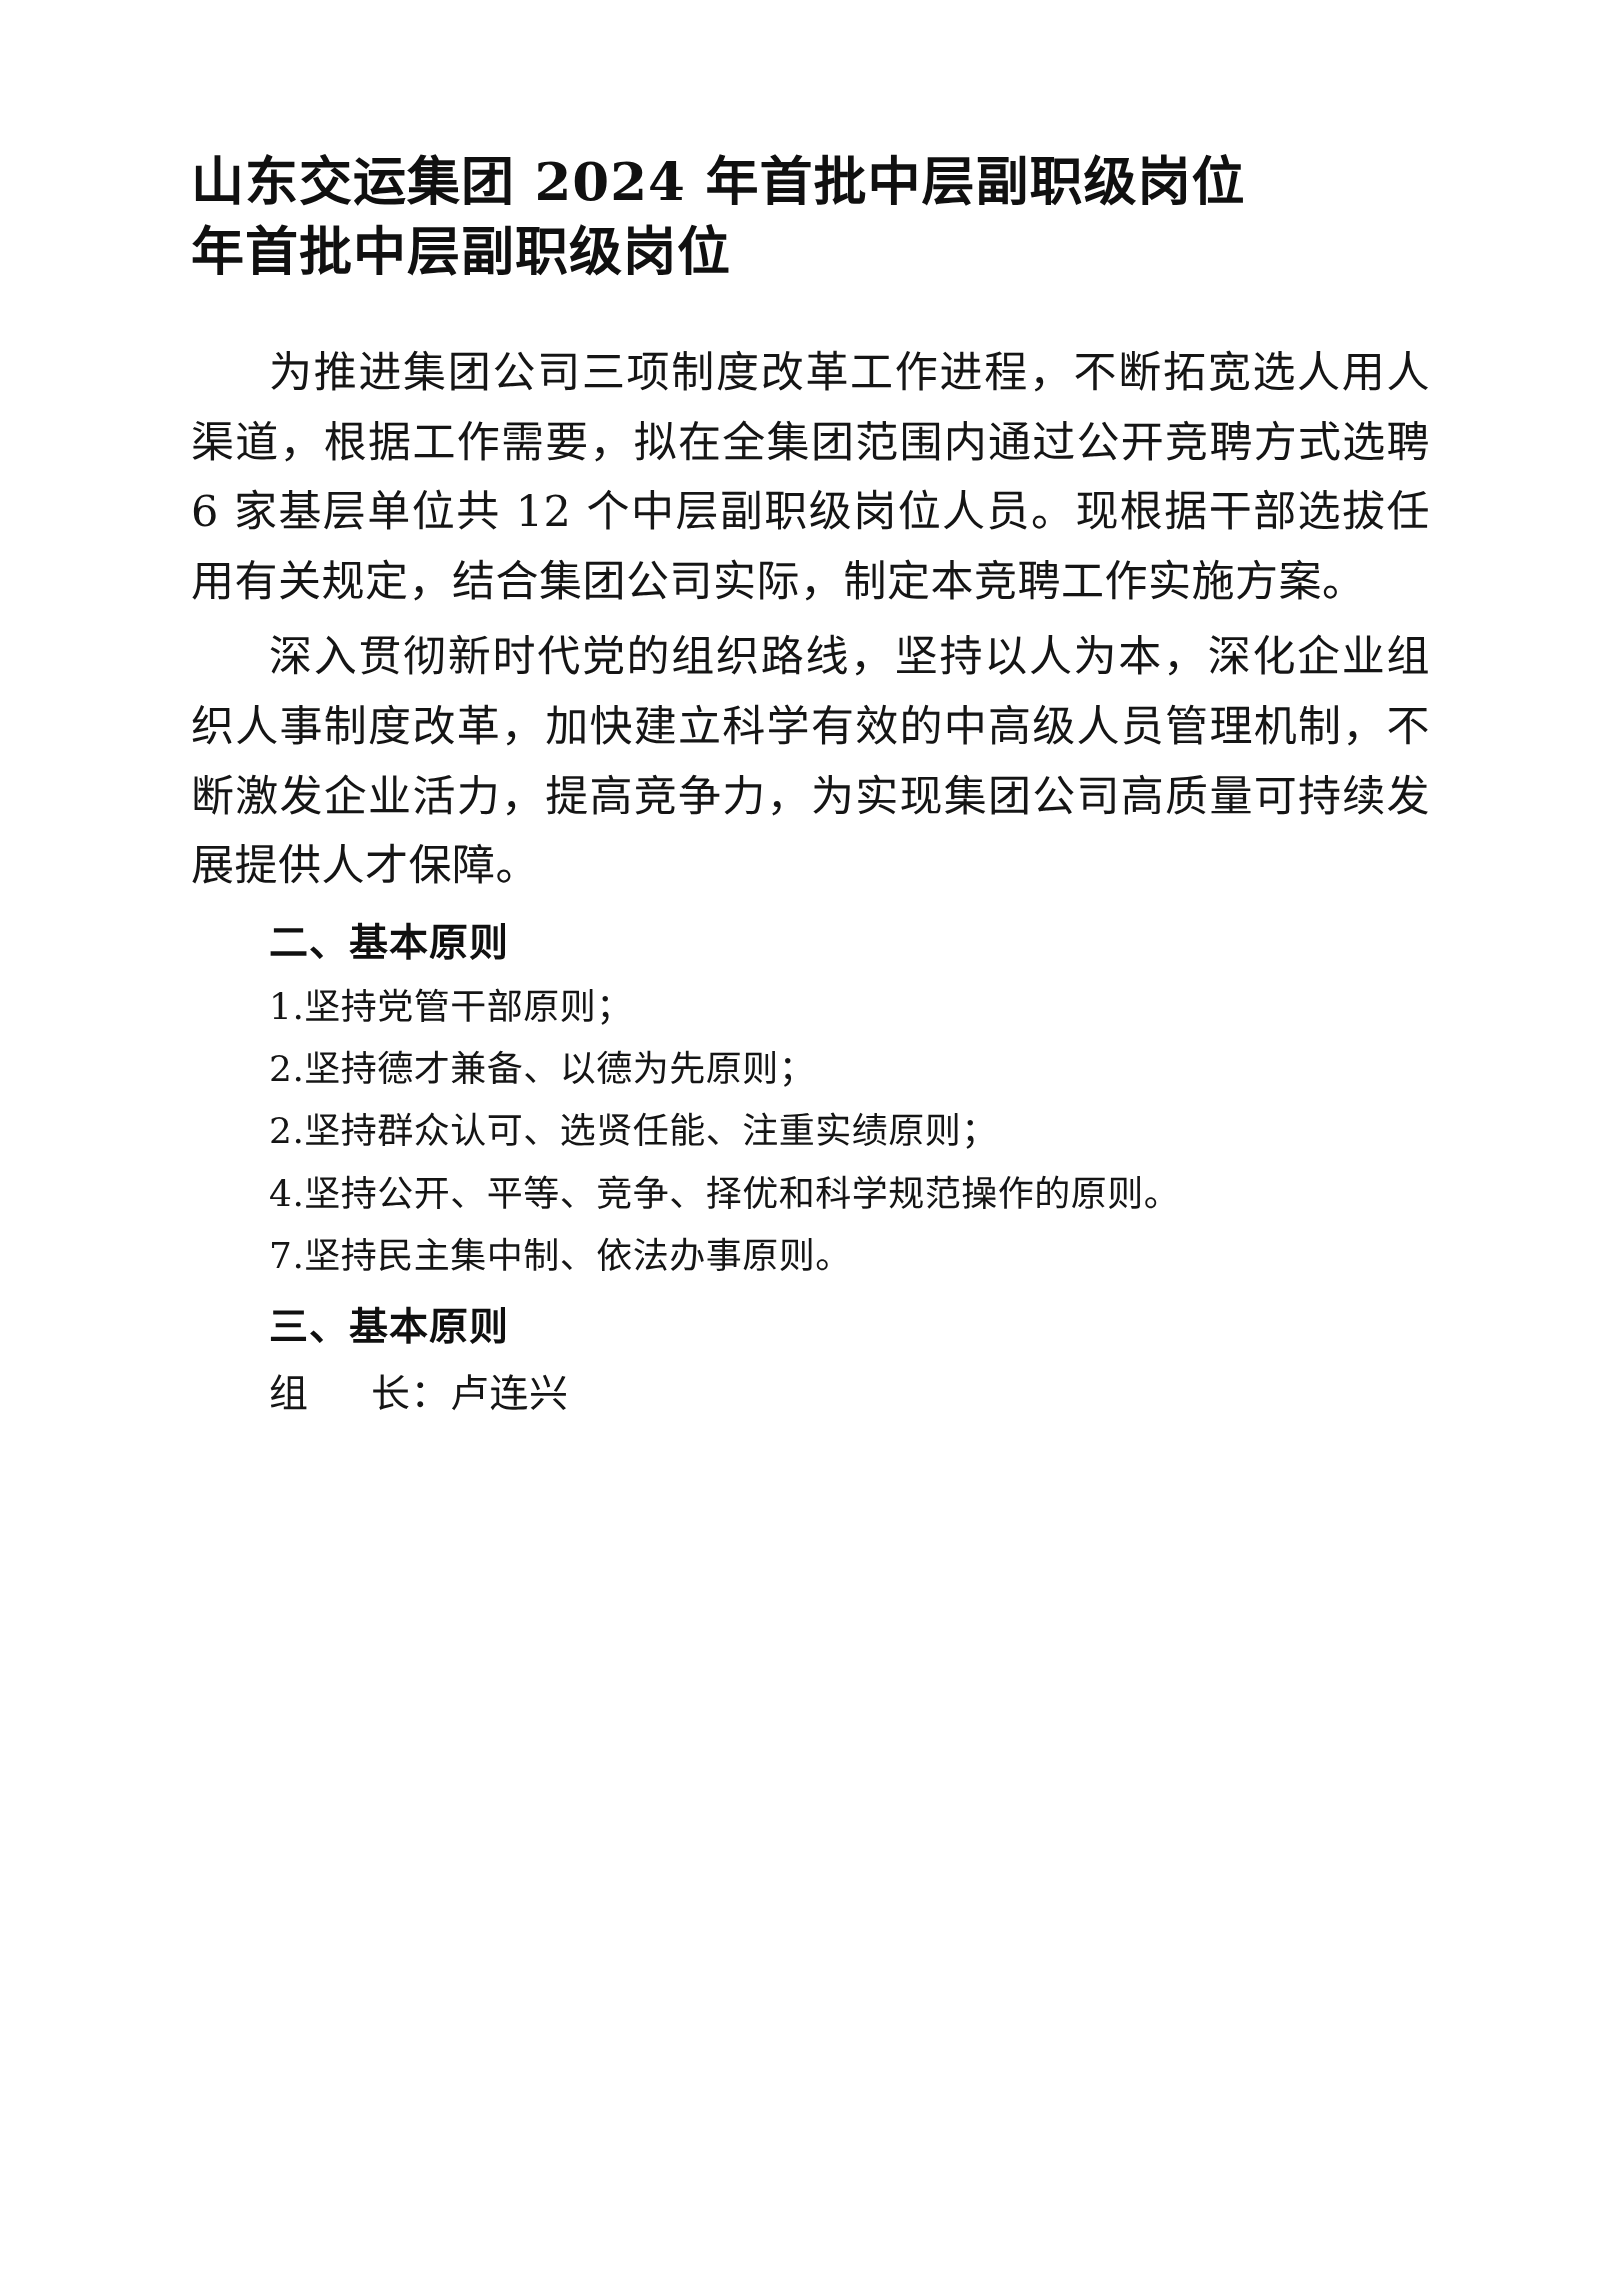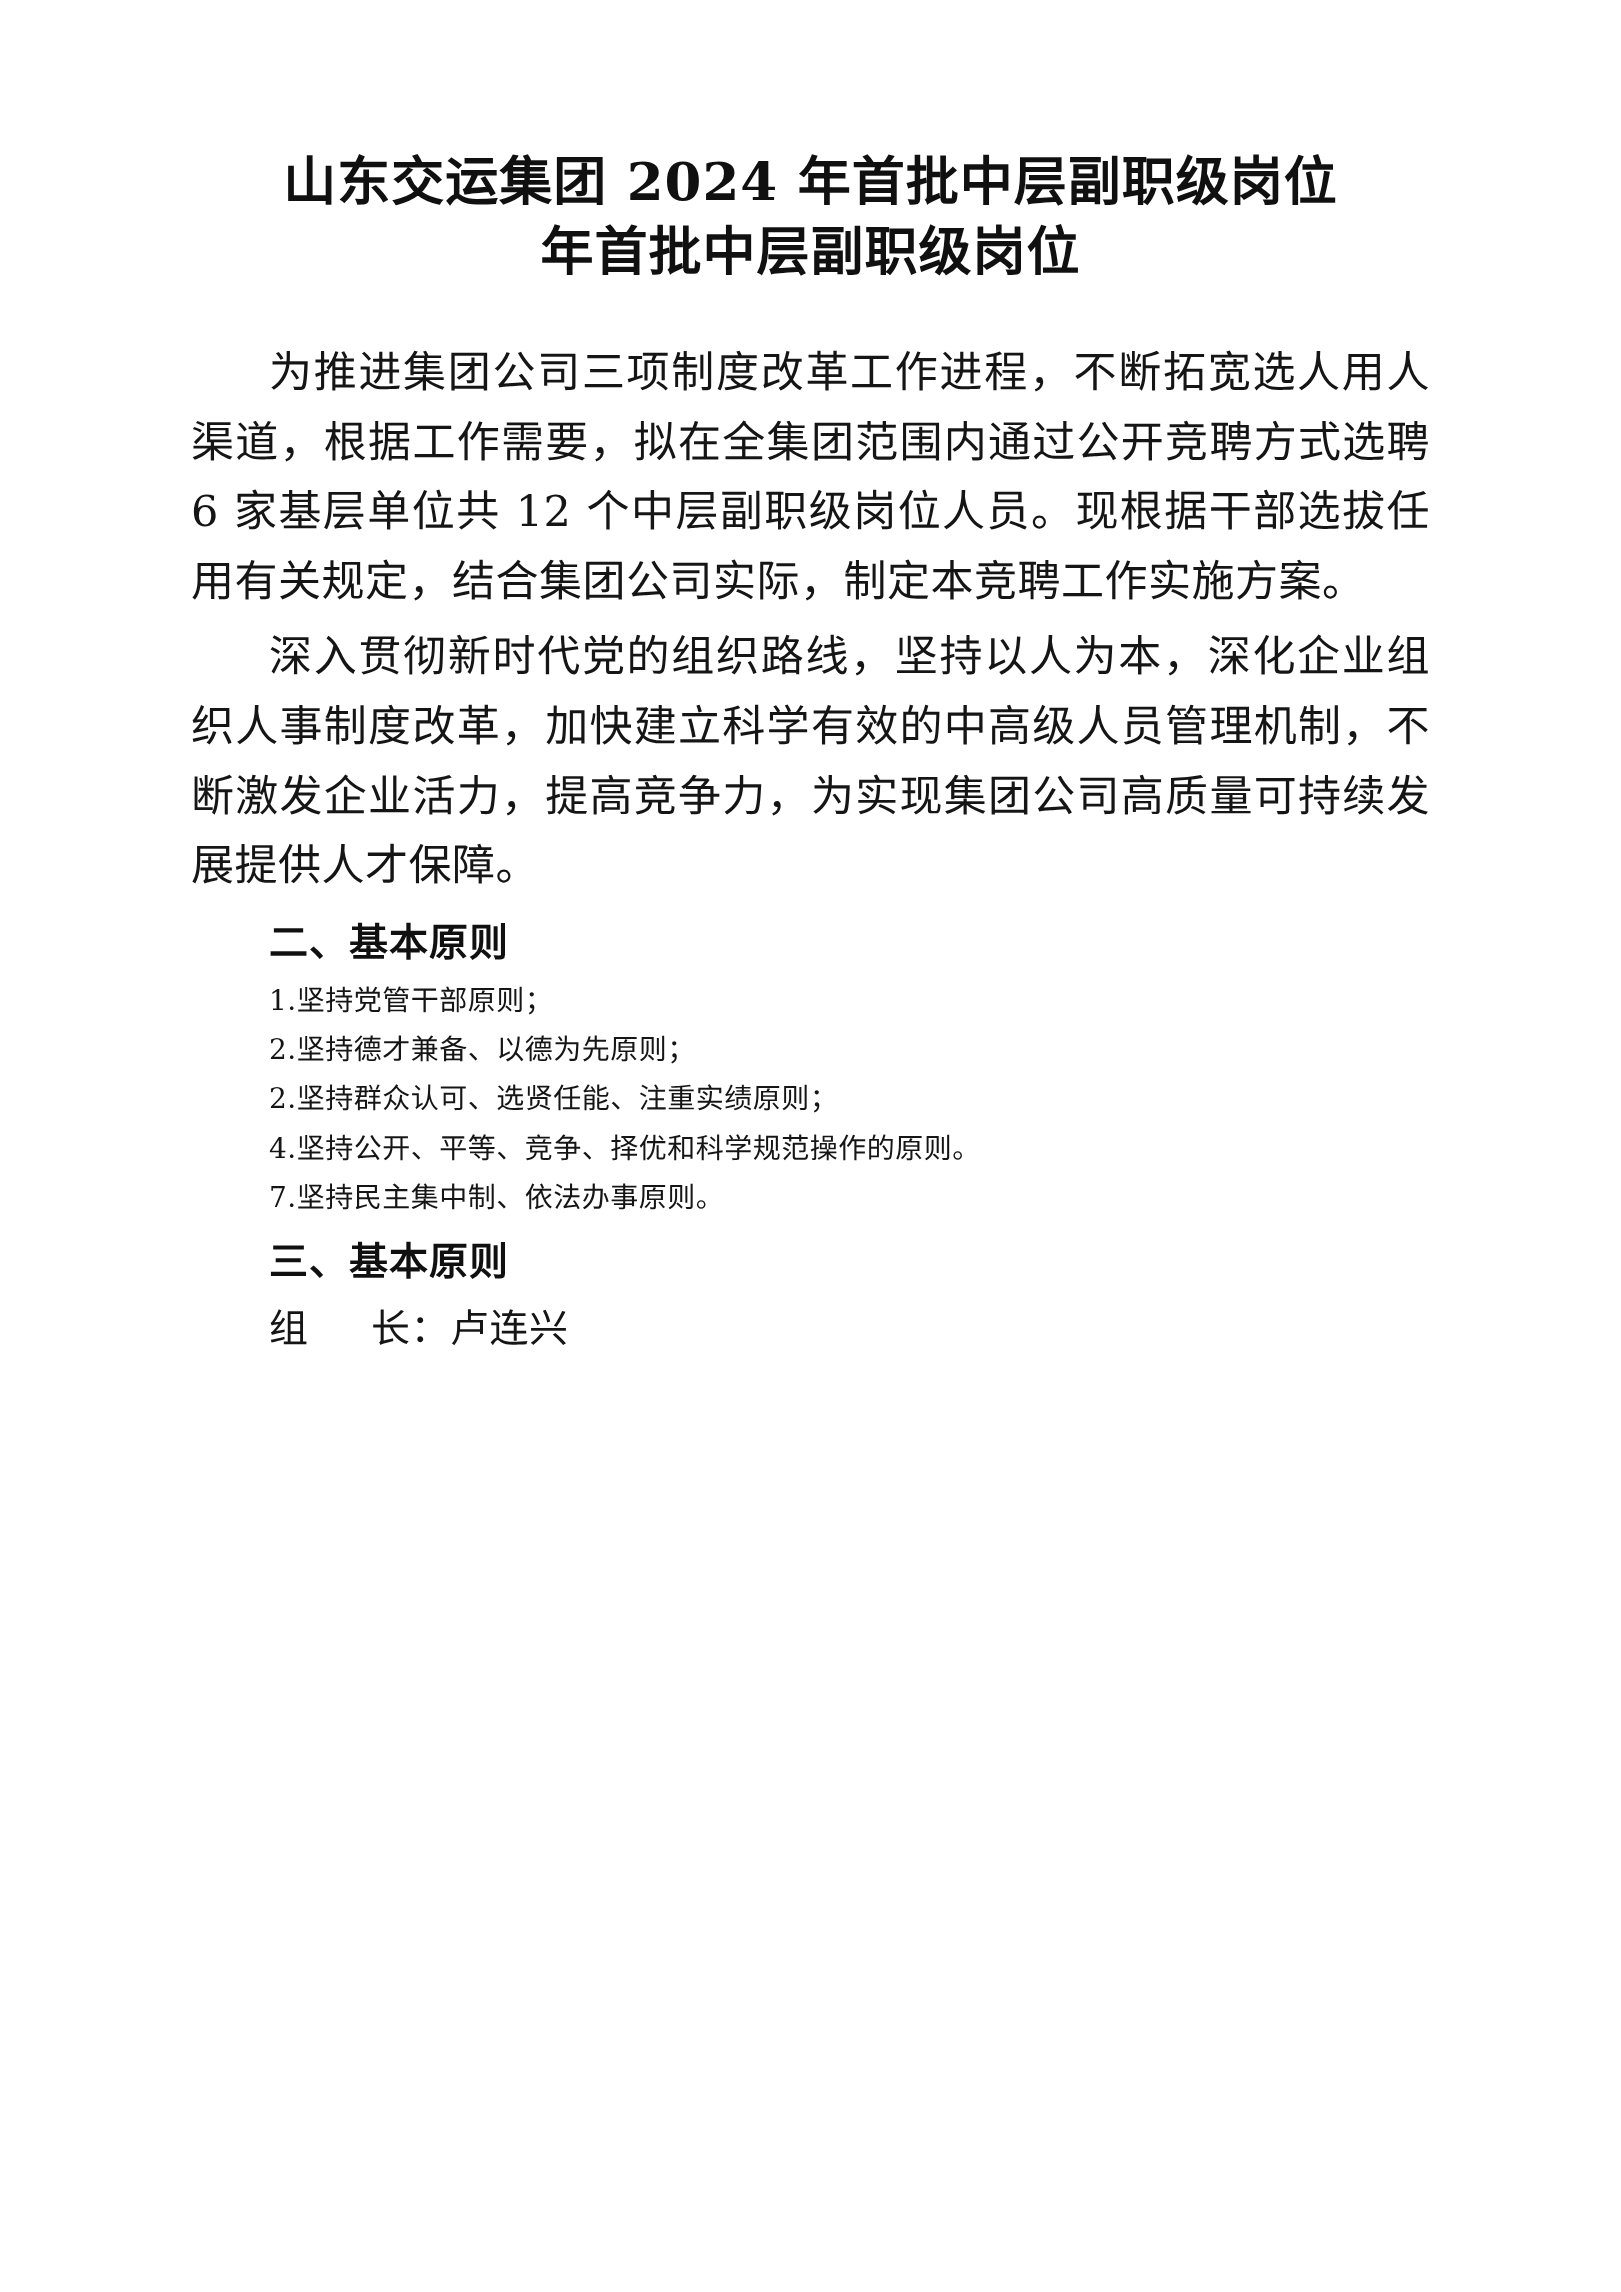--- a/index.html
+++ b/index.html
@@ -15,21 +15,21 @@
     overflow: hidden;
   }
   .page {
     box-sizing: border-box;
     width: 1621px;
     height: 2293px;
     padding: 147px 191px 118px 191px;
     background: #ffffff;
   }
   .doc-title {
-    text-align: center;
+    text-align: left;
     font-family: "DejaVu Serif", "Liberation Serif", serif;
     font-weight: 700;
     font-size: 53px;
     line-height: 1.32;
     letter-spacing: 1px;
     margin: 0 0 51px 0;
     color: #101010;
   }
   .doc-title .line {
     display: block;
@@ -48,21 +48,21 @@
     font-family: "DejaVu Sans", "Liberation Sans", sans-serif;
     font-weight: 700;
     font-size: 39px;
     line-height: 1.62;
     text-indent: 78px;
     margin: 9.8px 0 3.9px 0;
     letter-spacing: 1px;
     color: #101010;
   }
   .list-item {
-    font-size: 28px;
+    font-size: 36px;
     line-height: 1.62;
     text-indent: 78px;
     margin: 0 0 3.9px 0;
     letter-spacing: 0.5px;
   }
   .signature-line {
     font-size: 39px;
     line-height: 1.62;
     text-indent: 78px;
     margin: 0;

